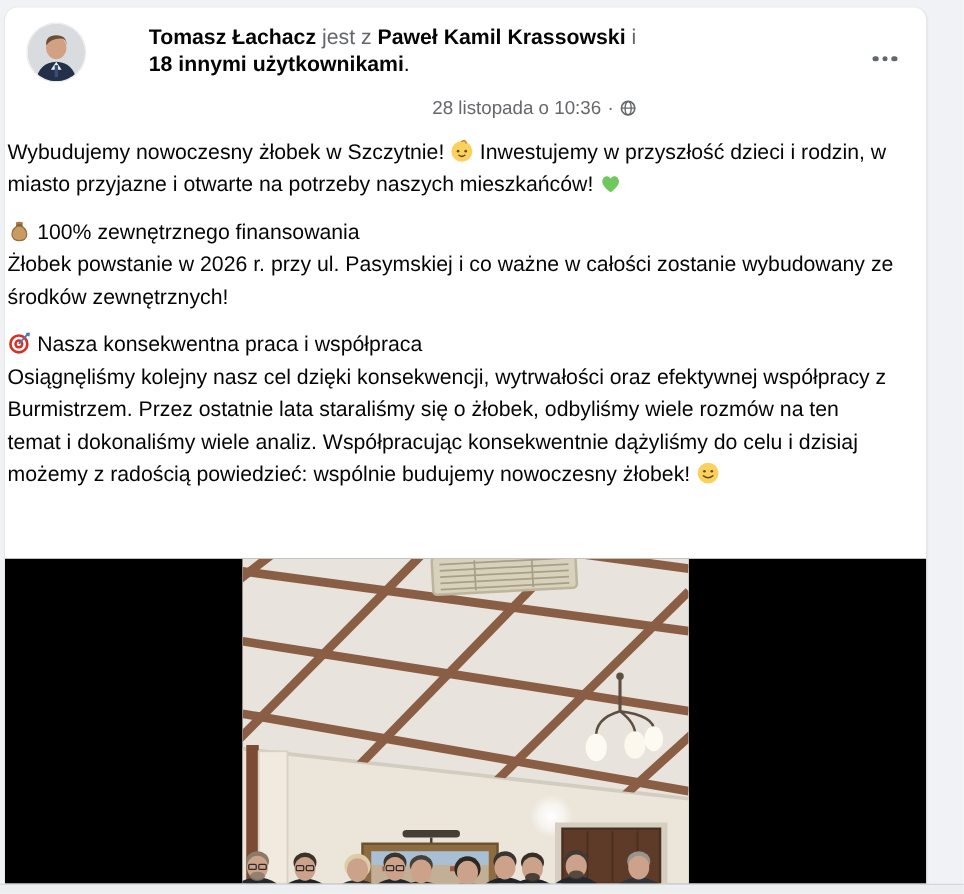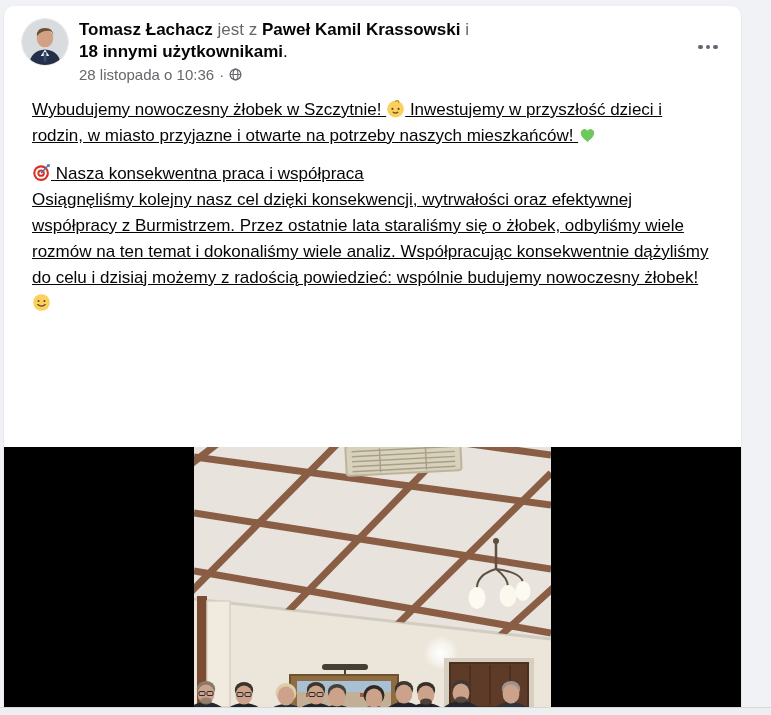--- a/index.html
+++ b/index.html
@@ -15,46 +15,46 @@
   .card {
     position: absolute;
     left: 4px; top: 6px;
     width: 737px; height: 701px;
     background: #ffffff;
     border-radius: 10px 10px 0 0;
     box-shadow: 0 1px 2px rgba(0,0,0,.12);
     overflow: hidden;
   }
   
-  .header { display: flex; align-items: flex-start; padding: 12px 16px 0 17px; position: relative; }
+  .header { display: flex; align-items: flex-start; padding: 12px 16px 0 17px; position: relative; gap: 40px; }
   .avatar {
     width: 48px; height: 48px; border-radius: 50%;
     overflow: hidden; flex: none; cursor: pointer;
     border: 1px solid rgba(0,0,0,.08);
   }
   .header-info { margin-left: 10px; padding-top: 1px; }
   .name-block { font-size: 17px; line-height: 22px; color: #050505; max-width: 560px; }
   .name-block .bold { font-weight: 700; cursor: pointer; }
   .name-block .muted { color: #65676b; font-weight: 400; }
   .timestamp-row {
     display: flex; align-items: center; gap: 5px;
-    margin-top: 3px; font-size: 15px; color: #65676b;
+    margin-top: 15px; font-size: 15px; color: #65676b; justify-content: flex-end;
   }
   .timestamp-row .time { cursor: pointer; }
   .more-btn {
     position: absolute; right: 16px; top: 24px;
     width: 34px; height: 34px; border: none; background: transparent;
     display: flex; align-items: center; justify-content: center; gap: 3px;
     border-radius: 50%; cursor: pointer;
   }
   .more-btn i { width: 4.5px; height: 4.5px; border-radius: 50%; background: #606770; }
   
   .post-body {
-    padding: 14px 26px 0 28px;
-    font-size: 17px; line-height: 26px; color: #050505; text-decoration: underline;
+    padding: 14px 26px 0 2px;
+    font-size: 17px; line-height: 26px; color: #050505;
   }
   .post-body p { margin: 0 0 12px; }
   .emoji { display: inline-block; width: 19px; height: 19px; vertical-align: -3px; }
   .emoji svg { width: 19px; height: 19px; display: block; }
   p.hashtags { font-weight: 600; }
   p.hashtags a { color: var(--c-link, #2a6cb0); text-decoration: none; cursor: pointer; }
   
   .media {
     position: absolute; left: 0; top: 441px;
     width: 737px; height: 260px;
@@ -116,20 +116,25 @@
       <p>Wybudujemy nowoczesny żłobek w Szczytnie! <span class="emoji"><svg viewBox="0 0 18 18">
             <circle cx="9" cy="9.6" r="7.9" fill="#fcd05d"></circle>
             <path d="M9 2 q2.6 -1.4 3.2 1.1" fill="none" stroke="#c98e2a" stroke-width="1.3" stroke-linecap="round"></path>
             <circle cx="6.1" cy="9.4" r="1" fill="#5f4a28"></circle>
             <circle cx="11.9" cy="9.4" r="1" fill="#5f4a28"></circle>
             <path d="M6.8 12.5 q2.2 1.8 4.4 0" fill="none" stroke="#5f4a28" stroke-width="1.2" stroke-linecap="round"></path>
           </svg></span> Inwestujemy w przyszłość dzieci i rodzin, w miasto przyjazne i otwarte na potrzeby naszych mieszkańców! <span class="emoji"><svg viewBox="0 0 18 18">
             <path d="M9 16 C3 11.5 1.5 8 3.5 5.3 C5.2 3 8 3.5 9 5.6 C10 3.5 12.8 3 14.5 5.3 C16.5 8 15 11.5 9 16 Z" fill="#6ec85e"></path>
           </svg></span></p>
       <p><span class="emoji"><svg viewBox="0 0 18 18">
+            <path d="M7 5.2 L6.2 2.9 Q9 1.6 11.8 2.9 L11 5.2 Z" fill="#a9794a"></path>
+            <path d="M9 4.8 C5 6.4 3.4 9.5 3.4 12 C3.4 15.1 6 16.6 9 16.6 C12 16.6 14.6 15.1 14.6 12 C14.6 9.5 13 6.4 9 4.8 Z" fill="#c79b62" stroke="#96703f" stroke-width="1"></path>
+            <rect x="6.5" y="4.2" width="5" height="1.7" rx=".8" fill="#8a5f33"></rect>
+          </svg></span> 100% zewnętrznego finansowania<br>Żłobek powstanie w 2026 r. przy ul. Pasymskiej i co ważne w całości zostanie wybudowany ze środków zewnętrznych!</p>
+      <p><span class="emoji"><svg viewBox="0 0 18 18">
             <circle cx="8.6" cy="9.6" r="7.4" fill="#d93025"></circle>
             <circle cx="8.6" cy="9.6" r="5.4" fill="#ffffff"></circle>
             <circle cx="8.6" cy="9.6" r="3.5" fill="#d93025"></circle>
             <circle cx="8.6" cy="9.6" r="1.6" fill="#ffffff"></circle>
             <line x1="8.6" y1="9.6" x2="15" y2="2.6" stroke="#4a78b5" stroke-width="1.4"></line>
             <path d="M14 1.4 L17 1 L16.6 4 L14.6 3.4 Z" fill="#4a78b5"></path>
           </svg></span> Nasza konsekwentna praca i współpraca<br>Osiągnęliśmy kolejny nasz cel dzięki konsekwencji, wytrwałości oraz efektywnej współpracy z Burmistrzem. Przez ostatnie lata staraliśmy się o żłobek, odbyliśmy wiele rozmów na ten temat i dokonaliśmy wiele analiz. Współpracując konsekwentnie dążyliśmy do celu i dzisiaj możemy z radością powiedzieć: wspólnie budujemy nowoczesny żłobek! <span class="emoji"><svg viewBox="0 0 18 18">
             <circle cx="9" cy="9" r="7.9" fill="#fcd05d"></circle>
             <circle cx="6.2" cy="7.6" r="1" fill="#5f4a28"></circle>
             <circle cx="11.8" cy="7.6" r="1" fill="#5f4a28"></circle>

